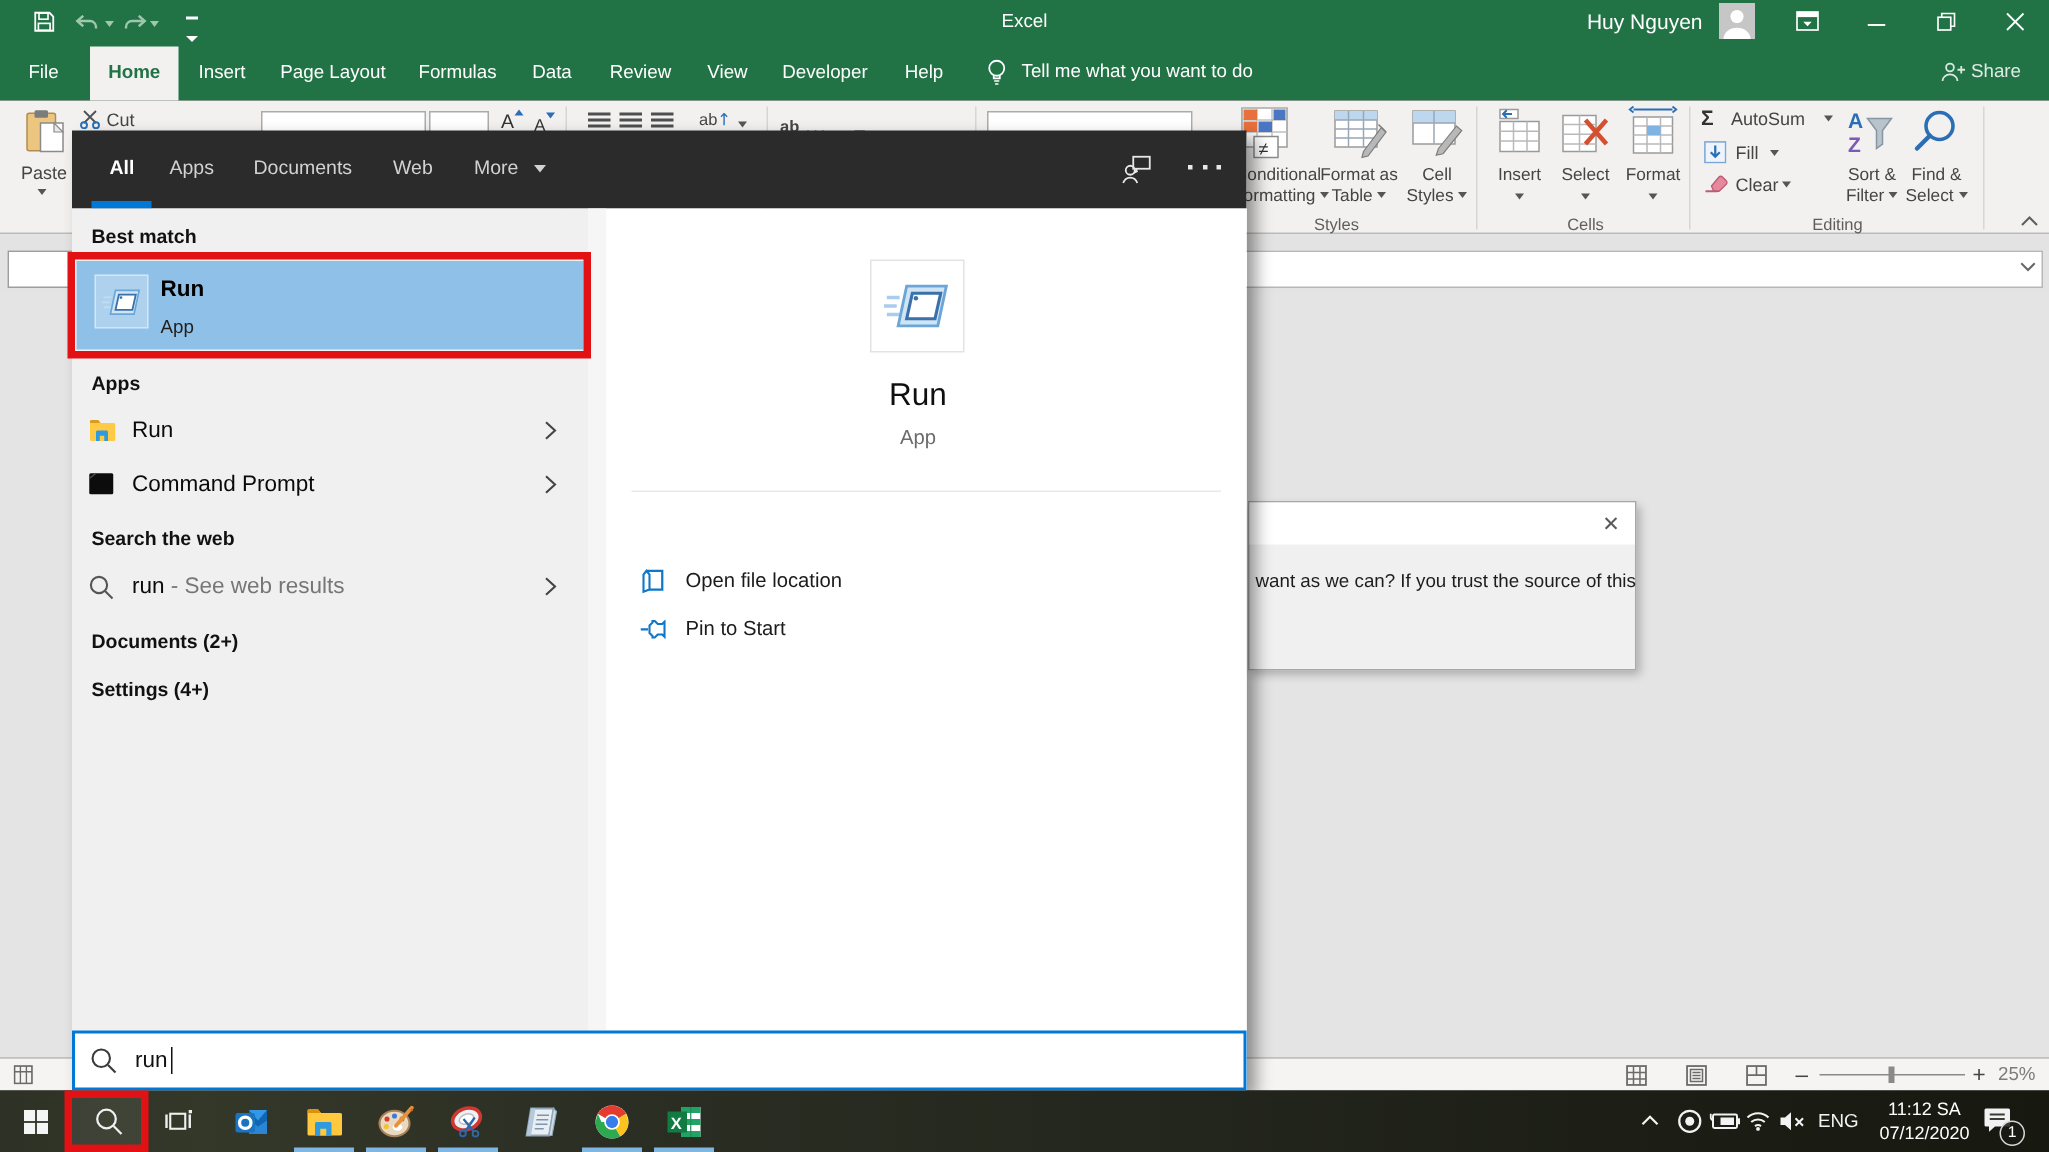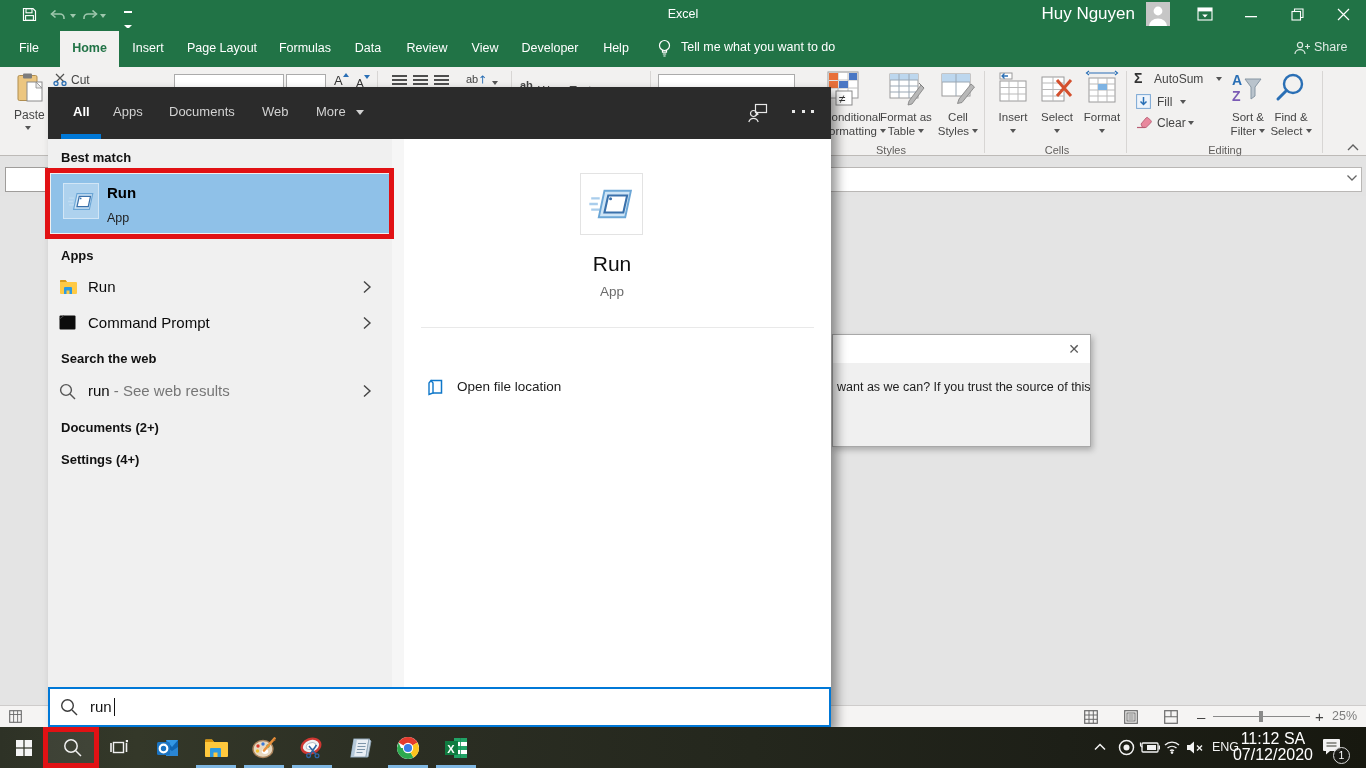--- a/index.html
+++ b/index.html
@@ -8,21 +8,21 @@
     position:relative; width:1366px; height:768px;
     font-family:"Liberation Sans","DejaVu Sans",sans-serif;
     -webkit-font-smoothing:antialiased; overflow:hidden;
   }
   .abs { position:absolute; }
 
   
   #titlebar { left:0; top:0; width:1366px; height:28px; background:#217346; }
   #title-text { left:0; right:0; top:0; height:28px; text-align:center; line-height:28px;
     color:#fff; font-size:12.5px; }
-  #user-name { right:231px; top:0; height:28px; line-height:28px; color:#fff; font-size:17px; }
+  #user-name { right:231px; top:0; height:28px; line-height:28px; color:#fff; font-size:14px; }
   #avatar { left:1146px; top:2px; width:24px; height:24px; background:#c6c6c6; overflow:hidden; }
   .win-ctrl { top:0; width:46px; height:28px; display:flex; align-items:center; justify-content:center; }
 
   #tabrow { left:0; top:28px; width:1366px; height:39px; background:#217346; }
   .rtab { position:absolute; top:3px; height:36px; line-height:34px; color:#fff;
     font-size:12.5px; text-align:center; }
   .rtab.active { background:#f2f1f0; color:#217346; font-weight:bold; }
   #tellme { color:#fff; font-size:12.5px; font-weight:normal; }
   #share { color:rgba(255,255,255,0.85); font-size:12.5px; }
 
@@ -91,21 +91,21 @@
   .red-box { border:5px solid #e11114; z-index:40; }
   #red1 { left:45px; top:168px; width:349px; height:71px; }
   #red2 { left:43px; top:727px; width:56px; height:41px; }
 
   
   #taskbar { left:0; top:727px; width:1366px; height:41px;
     background:linear-gradient(90deg,#2e3226 0%,#343829 10%,#2b2e23 30%,#24271d 55%,#1d1f17 78%,#17180f 100%); }
   .tb-btn { position:absolute; top:0; width:48px; height:41px; display:flex; align-items:center; justify-content:center; }
   .tb-under { position:absolute; top:38px; height:3px; width:40px; background:#7fb7e2; }
   .tray-txt { color:#f2f2f2; font-size:12.5px; }
-  #clock { right:53px; top:4px; text-align:center; color:#fff; font-size:16px; line-height:16px;margin-left:40px; }
+  #clock { right:53px; top:4px; text-align:center; color:#fff; font-size:12px; line-height:16px;margin-left:40px; }
 </style>
 </head>
 <body>
 
 <div id="screen">
 
   <div class="abs" id="titlebar">
 
     <svg class="abs" style="left:22px;top:7px" width="15" height="15" viewBox="0 0 15 15">
       <path d="M1.5 1.5 h9.5 l2.5 2.5 v9.5 h-12 z" fill="none" stroke="#fff" stroke-width="1.2"></path>
@@ -491,20 +491,27 @@
       <div class="abs" id="pv-sub">App</div>
       <div class="abs" id="pv-divider"></div>
 
       <div class="pv-row" style="top:238px">
         <svg style="position:absolute;left:0;top:2px" width="17" height="17" viewBox="0 0 17 17">
           <path d="M4 1.5 H14.5 V14 H6" fill="none" stroke="#0f77c9" stroke-width="1.5"></path>
           <path d="M4 1.5 L2 4 V15.5 L6 14 V4 Z" fill="none" stroke="#0f77c9" stroke-width="1.4"></path>
         </svg>
         <div class="lbl">Open file location</div>
       </div>
+      <div class="pv-row" style="top:270px">
+        <svg style="position:absolute;left:0;top:4px" width="18" height="13" viewBox="0 0 18 13">
+          <path d="M0 6.5 h5" stroke="#0f77c9" stroke-width="1.5"></path>
+          <path d="M6 4 L8 2 V1 h1.5 l2 2 h3 l1.5 -1.5 v10 L14.5 10 h-3 l-2 2 H8 v-1 L6 9 z" fill="none" stroke="#0f77c9" stroke-width="1.4"></path>
+        </svg>
+        <div class="lbl">Pin to Start</div>
+      </div>
     </div>
 
     <div class="abs" id="ov-searchbox">
       <svg style="position:absolute;left:10px;top:9px" width="18" height="18" viewBox="0 0 18 18">
         <circle cx="7.5" cy="7.5" r="5.8" fill="none" stroke="#3b3b3b" stroke-width="1.4"></circle>
         <path d="M12 12 L17 17" stroke="#3b3b3b" stroke-width="1.4"></path>
       </svg>
       <div class="abs" id="ov-query">run</div>
       <div class="abs" id="ov-caret"></div>
     </div>

